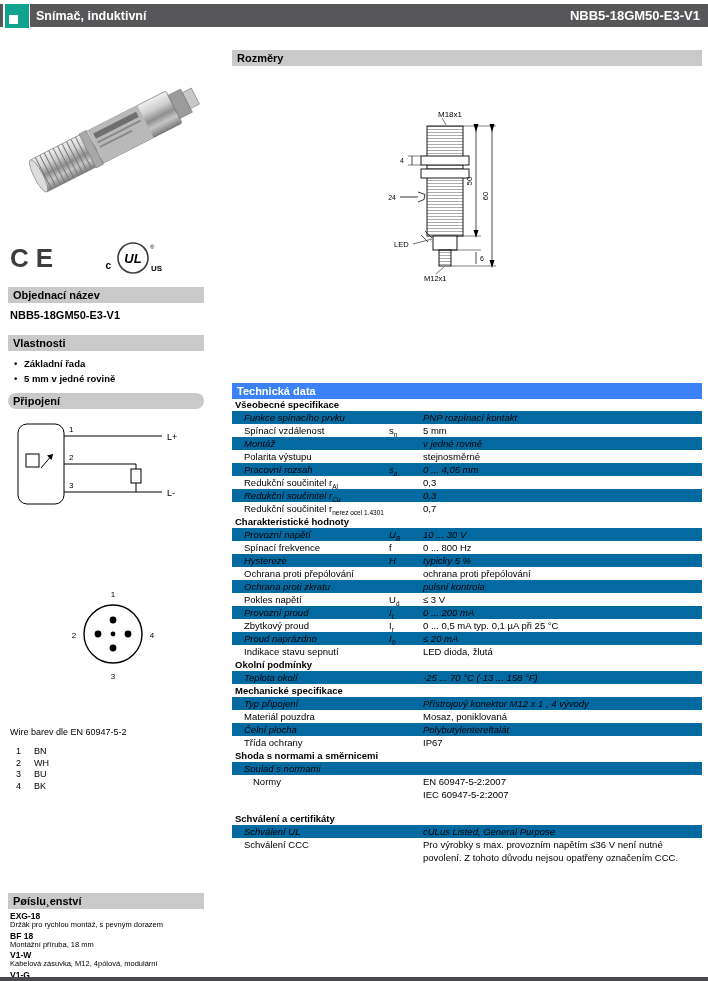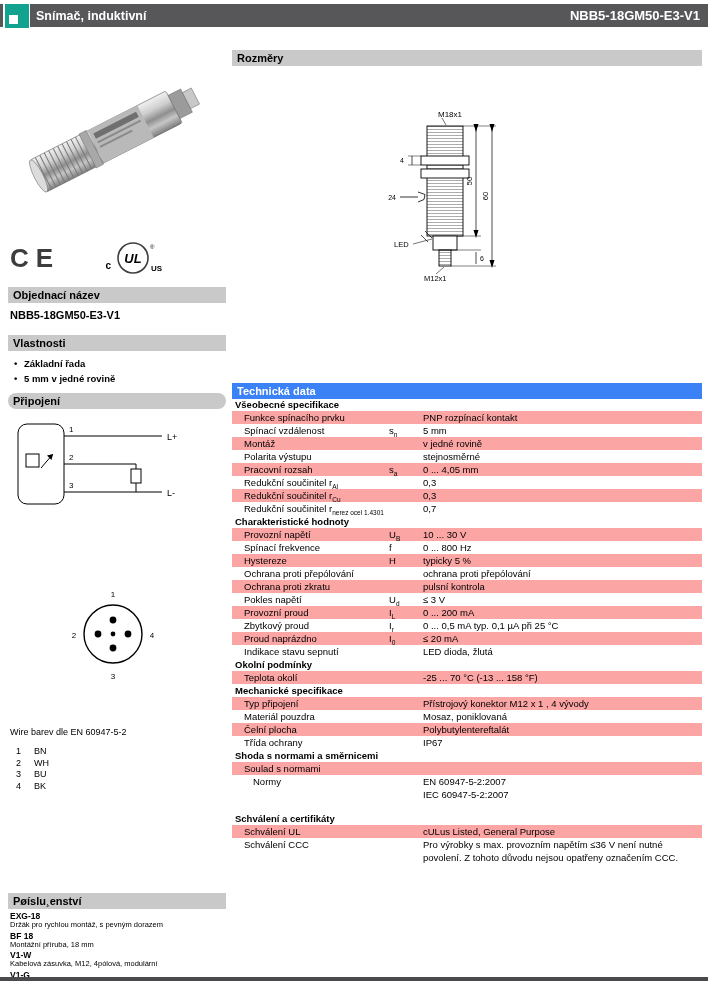--- a/index.html
+++ b/index.html
@@ -10,21 +10,21 @@
   .topbar { position:absolute; top:4px; left:0; right:0; height:23px; background:#57575a; color:#fff;
             display:flex; align-items:center; justify-content:space-between; padding:0 8px 0 36px;
             font-weight:bold; }
   .topbar .t-left { font-size:12.5px; }
   .topbar .t-right { font-size:13px; }
   .logo { position:absolute; top:2px; left:3px; width:27px; height:27px; background:#fff; padding:1.5px; z-index:2; }
   .logo-in { width:100%; height:100%; background:#12a390; position:relative; }
   .logo-in::after { content:""; position:absolute; left:4px; bottom:4px; width:9px; height:9px; background:#fff; }
 
   
-  .hbar { position:absolute; left:8px; width:218px; background:#c9c9c9; font-size:11px; font-weight:bold; padding:2px 5px; }
+  .hbar { position:absolute; left:8px; width:196px; background:#c9c9c9; font-size:11px; font-weight:bold; padding:2px 5px; }
   .hbar.rightcol { left:232px; width:470px; }
   .hbar.dark { background:#3b82f6; color:#fff; }
   .h-dims { top:50px; }
   .h-order { top:287px; }
   .h-feat { top:335px; }
   .h-conn { top:393px;border-radius:8px; }
   .h-acc { top:893px; }
   .h-tech { top:383px; }
 
   .photo { position:absolute; left:8px; top:36px; }
@@ -46,21 +46,21 @@
   .acclist { position:absolute; left:10px; top:911px; width:216px; }
   .accname { font-size:8.5px; font-weight:bold; line-height:10px; }
   .accdesc { font-size:7.5px; line-height:8.5px; margin-bottom:1px; }
 
   .drawing { position:absolute; left:232px; top:68px; }
 
   
   .ttable { position:absolute; left:232px; top:398px; width:470px; font-size:9.5px; }
   .trow { display:grid; grid-template-columns:154px 34px 1fr; align-items:start; min-height:13px; line-height:13px; padding-left:3px; }
   .trow.section { display:block; font-weight:bold; }
-  .trow.shade { background:#fca5a5; }
+  .trow.shade { background:#0369a1;font-style:italic; }
   .trow.gap { min-height:11px; background:none; }
   .tl { padding-left:9px; }
   .tl.in2 { padding-left:18px; }
   .tv { white-space:pre-line; }
   sub { font-size:6.5px; line-height:0; }
 
   .footbar { position:absolute; left:0; right:0; bottom:0; height:4px; background:#4a4a4d; }
 
   svg text { font-family:"Liberation Sans", sans-serif; fill:#000; }
 </style>

